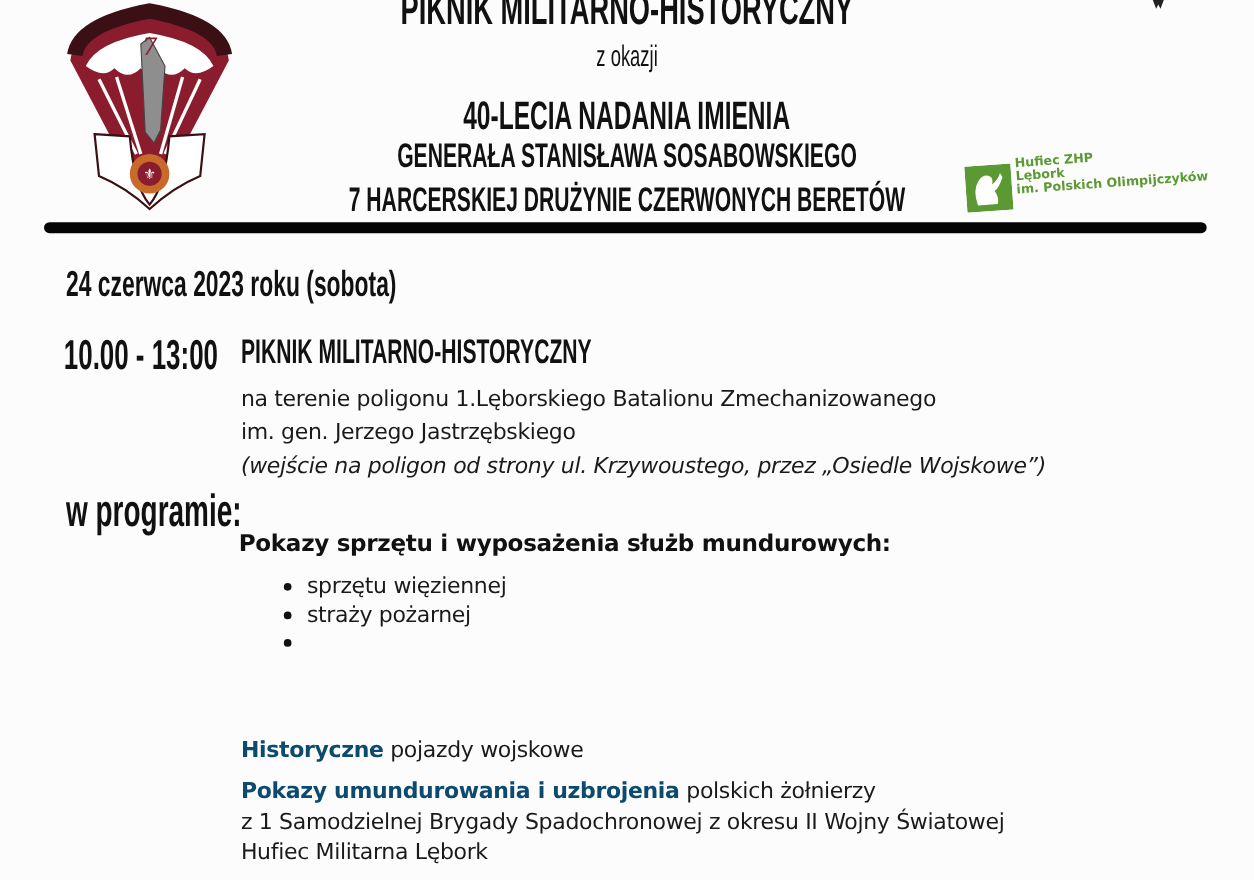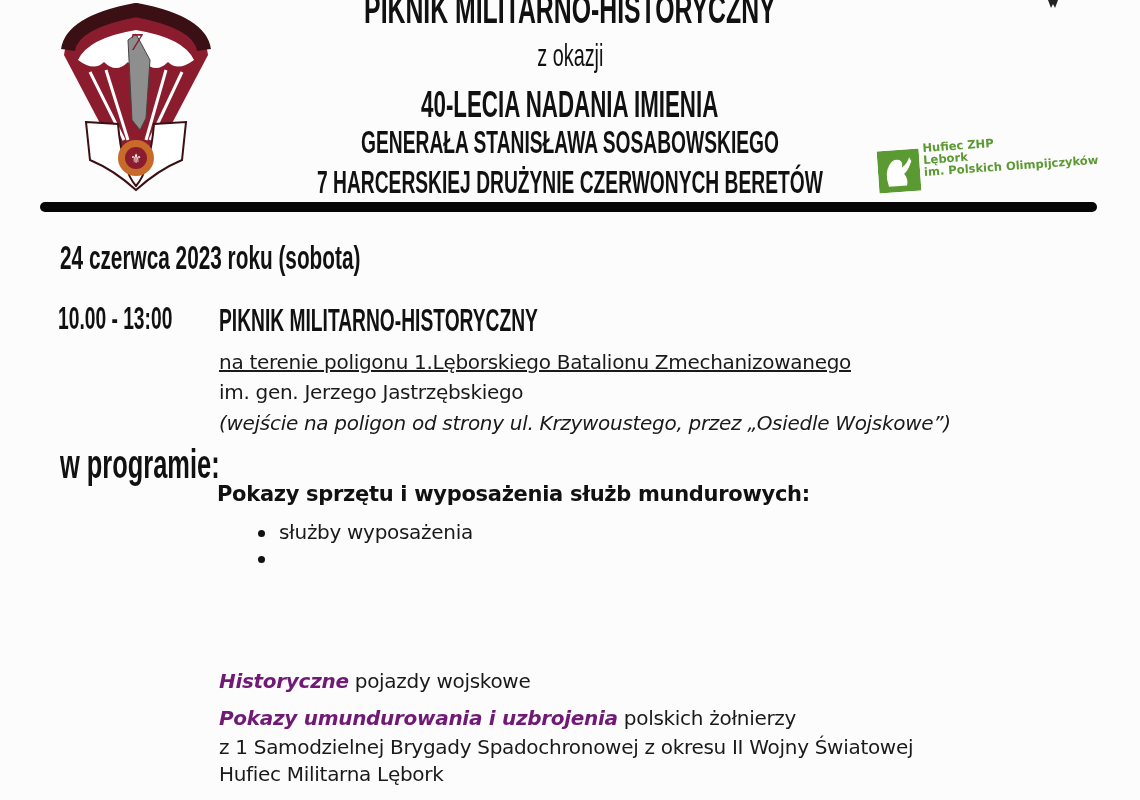--- a/index.html
+++ b/index.html
@@ -14,21 +14,21 @@
     transform-origin: left top;
     display: inline-block;
     white-space: nowrap;
     color: #111;
   }
   .center-block { position: absolute; left: 0; width: 1140px; text-align: center; }
   .center-block .condensed { transform-origin: center top; }
 
   #title-main { top: -14px; font-size: 40px; }
   #title-main .condensed { transform: scaleX(0.62); }
-  #title-sub { top: 36px; font-size: 32px; }
+  #title-sub { top: 36px; font-size: 27px; }
   #title-sub .condensed { transform: scaleX(0.62); font-weight: normal; }
   #title-l1 { top: 84px; font-size: 36px; text-decoration: underline; }
   #title-l2 { top: 124px; font-size: 31px; }
   #title-l3 { top: 164px; font-size: 31px; }
   #title-l1 .condensed, #title-l2 .condensed, #title-l3 .condensed { transform: scaleX(0.62); }
 
   .divider {
     position: absolute; left: 40px; top: 202px; width: 1057px; height: 10px;
     background: #050505; border-radius: 6px;
   }
@@ -38,50 +38,50 @@
   .zhp-text {
     position: absolute; left: 44px; top: 2px;
     font-family: "DejaVu Sans", sans-serif; font-weight: bold;
     color: #5b9a32; font-size: 11.5px; line-height: 12px;
     transform: rotate(-4deg); transform-origin: left top; white-space: nowrap;
   }
   .corner-mark { position: absolute; left: 1042px; top: 0; width: 22px; height: 12px; }
 
   #date { position: absolute; left: 60px; top: 238px; font-size: 33px; }
   #date .condensed { transform: scaleX(0.63); }
-  #time { position: absolute; left: 58px; top: 300px; font-size: 31px; }
+  #time { position: absolute; left: 58px; top: 300px; font-size: 38px; }
   #time .condensed { transform: scaleX(0.62); }
   #event-title { position: absolute; left: 219px; top: 302px; font-size: 31px; }
   #event-title .condensed { transform: scaleX(0.62); }
 
   .body-text {
     position: absolute; left: 219px; font-size: 20px; color: #1a1a1a;
     white-space: nowrap; letter-spacing: -0.3px;
   }
-  #loc1 { top: 350px; text-decoration: underline; }
+  #loc1 { top: 350px; }
   #loc2 { top: 380px; }
   #loc3 { top: 411px; font-style: italic; }
 
   #program-label { position: absolute; left: 60px; top: 440px; font-size: 41px; }
   #program-label .condensed { transform: scaleX(0.62); }
 
   #shows-heading { position: absolute; left: 217px; top: 482px; font-size: 21px; font-weight: bold; white-space: nowrap; letter-spacing: -0.3px; color: #111; }
 
   .bullet-list { position: absolute; left: 256px; top: 520px; margin: 0; padding: 0; list-style: none; }
   .bullet-list li { height: 25.5px; font-size: 20px; color: #1a1a1a; white-space: nowrap; letter-spacing: -0.3px; }
   .bullet-list li .dot {
     display: inline-block; width: 7px; height: 7px; background: #111; border-radius: 50%;
     vertical-align: middle; margin-right: 14px; margin-left: 2px;
   }
 
   #vehicles { top: 669px; }
   #uniforms { top: 706px; }
   #brigade { top: 735px; }
   #group { top: 762px; }
-  .b { font-weight: bold; color: #701a75; font-style: italic; }
+  .b { font-weight: bold; color: #0c4a6e; }
 </style>
 </head>
 <body>
 
 <svg class="badge-logo" viewBox="0 0 156 194">
   <path d="M6 55 Q10 20 78 6 Q146 20 150 55 L100 150 L56 150 Z" fill="#8b1c2e"></path>
   <path d="M10 50 Q14 22 78 10 Q142 22 146 50" fill="none" stroke="#3a1015" stroke-width="14"></path>
   <path d="M20 60 Q30 38 78 30 Q126 38 136 60 Q120 72 110 62 Q98 74 86 62 Q78 72 70 62 Q58 74 46 62 Q36 72 20 60 Z" fill="#ffffff"></path>
   <line x1="32" y1="72" x2="66" y2="140" stroke="#fff" stroke-width="3"></line>
   <line x1="48" y1="70" x2="70" y2="140" stroke="#fff" stroke-width="3"></line>
@@ -143,21 +143,22 @@
 <div class="body-text" id="loc2">im. gen. Jerzego Jastrzębskiego</div>
 <div class="body-text" id="loc3">(wejście na poligon od strony ul. Krzywoustego, przez „Osiedle Wojskowe”)</div>
 
 <div id="program-label">
   <span class="condensed">w programie:</span>
 </div>
 
 <div id="shows-heading">Pokazy sprzętu i wyposażenia służb mundurowych:</div>
 
 <ul class="bullet-list">
-  <li><span class="dot"></span><span>służby wyposażenia</span></li>
+  <li><span class="dot"></span><span>sprzętu więziennej</span></li>
+  <li><span class="dot"></span><span>straży pożarnej</span></li>
   <li><span class="dot"></span></li>
 </ul>
 
 <div class="body-text" id="vehicles">
   <span class="b">Historyczne</span><span> pojazdy wojskowe</span>
 </div>
 <div class="body-text" id="uniforms">
   <span class="b">Pokazy umundurowania i uzbrojenia</span><span> polskich żołnierzy</span>
 </div>
 <div class="body-text" id="brigade">z 1 Samodzielnej Brygady Spadochronowej z okresu II Wojny Światowej</div>

